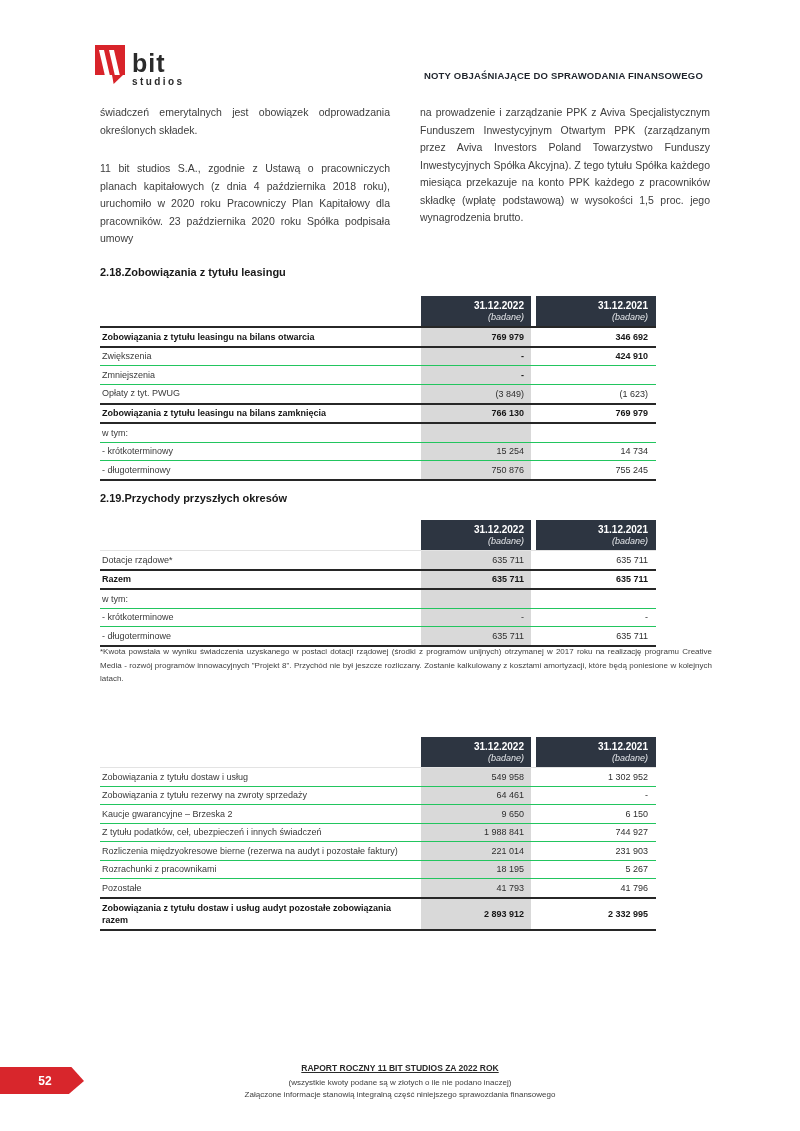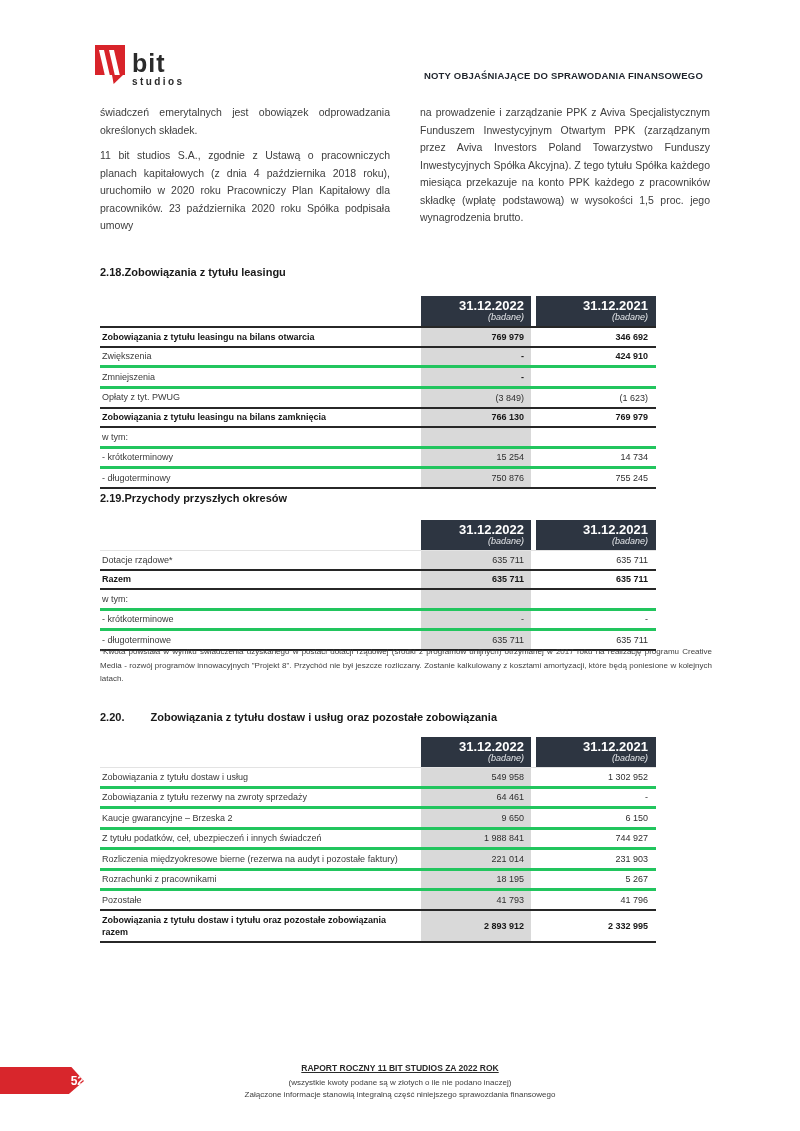--- a/index.html
+++ b/index.html
@@ -19,62 +19,62 @@
   .logo-text { margin-left:5px; padding-top:9px; }
   .logo-bit { font-size:25px; font-weight:800; color:#2b2b2b; line-height:23px; letter-spacing:1px; }
   .logo-studios { font-size:10px; font-weight:700; letter-spacing:2.4px; color:#2b2b2b; margin-top:1px; }
   .hdr-title { position:absolute; top:70px; right:97px; font-size:9.5px; font-weight:700;
                letter-spacing:0.2px; color:#1f242c; }
 
   
   .intro { position:absolute; top:104px; left:100px; width:610px; display:flex; }
   .icol { width:290px; text-align:justify; font-size:10.5px; line-height:17.5px; color:#3d3d3d; }
   .icol-left { margin-right:30px; }
-  .icol p + p { margin-top:8px; }
+  .icol p + p { margin-top:21px; }
 
   
   .sec-h { position:absolute; left:100px; font-size:11px; font-weight:700; color:#191919; }
   .sec-h.wide .sec-title { margin-left:26px; }
   .sec-h .sec-title { margin-left:0; }
 
   
   .tbl { position:absolute; left:100px; width:556px; }
   .thead { display:flex; height:30px; }
   .th-label { width:321px; }
   .th { background:#2d3541; color:#ffffff; text-align:right; padding:3px 7px 0 0; }
   .th.v1 { width:110px; }
   .th-gap { width:5px; background:#ffffff; }
   .th.v2 { width:120px; padding-right:8px; }
-  .th-date { font-size:13px; font-weight:700; line-height:13px;margin-left:37px; }
+  .th-date { font-size:10px; font-weight:700; line-height:13px;margin-left:37px; }
   .th-sub { font-size:9px; font-style:italic; line-height:11px; color:#e6e8eb; }
 
   .r { display:flex; align-items:stretch; min-height:18px; }
   .c-label { width:321px; font-size:9px; color:#3a3a3a; line-height:12.5px; padding:2.5px 8px 2.5px 2px;
              display:flex; align-items:center; }
   .c-v1 { width:110px; background:#d9d9d9; font-size:9px; color:#2e2e2e; padding-right:7px;
           display:flex; align-items:center; justify-content:flex-end; }
   .c-gap { width:5px; }
   .c-v2 { width:120px; font-size:9px; color:#2e2e2e; padding-right:8px;
           display:flex; align-items:center; justify-content:flex-end; }
 
-  .r.sep   { border-bottom:3px solid #22c55e;text-align:center; }
+  .r.sep   { border-bottom:1px solid #22c55e;text-align:center; }
   .r.topsep{ border-top:1px solid #e3e3e3; }
   .r.total { border-top:2px solid #272727; border-bottom:2px solid #272727; }
   .r.total .c-label, .r.total .c-v1, .r.total .c-v2 { font-weight:700; color:#161616; }
   .r.end   { border-bottom:2px solid #272727; }
   .r.vb .c-v1, .r.vb .c-v2 { font-weight:700; color:#161616; }
 
   
   .footnote { position:absolute; top:645px; left:100px; width:612px; font-size:8px;
               line-height:13.5px; text-align:justify; color:#3f3f3f; }
 
   
   .page-badge { position:absolute; left:0; top:1067px; width:84px; height:27px; background:#d8262c;
                 clip-path:polygon(0 0,85% 0,100% 52%,82% 100%,0 100%);
-                display:flex; align-items:center; justify-content:flex-end; padding-left:6px;
+                display:flex; align-items:center; justify-content:center; padding-left:6px;
                 color:#ffffff; font-size:12px; font-weight:700; }
   .footer-text { position:absolute; top:1062px; left:0; width:800px; text-align:center; }
   .f1 { font-size:8.5px; font-weight:700; color:#2a2a2a; line-height:13px;text-decoration:underline; }
   .f2 { font-size:8px; color:#3d3d3d; line-height:11.5px; margin-top:2px; }
   .f3 { font-size:8px; color:#3d3d3d; line-height:11.5px; }
 </style>
 </head>
 <body>
 
 <div class="page">
@@ -217,23 +217,20 @@
           <div class="c-label">- długoterminowe</div>
           <div class="c-v1">635 711</div>
           <div class="c-gap"></div>
           <div class="c-v2">635 711</div>
         </div>
       </div>
   </div>
 
   <div class="footnote">*Kwota powstała w wyniku świadczenia uzyskanego w postaci dotacji rządowej (środki z programów unijnych) otrzymanej w 2017 roku na realizację programu Creative Media - rozwój programów innowacyjnych "Projekt 8". Przychód nie był jeszcze rozliczany. Zostanie kalkulowany z kosztami amortyzacji, które będą poniesione w kolejnych latach.</div>
 
-  <div class="sec-h wide" style="top:711px;">
-    <span>2.20.</span><span class="sec-title">Zobowiązania z tytułu dostaw i usług oraz pozostałe zobowiązania</span>
-  </div>
   <div class="tbl" style="top:737px;">
     <div class="thead">
       <div class="th-label"></div>
       <div class="th v1">
         <div class="th-date">31.12.2022</div>
         <div class="th-sub">(badane)</div>
       </div>
       <div class="th-gap"></div>
       <div class="th v2">
         <div class="th-date">31.12.2021</div>
@@ -277,21 +274,21 @@
           <div class="c-gap"></div>
           <div class="c-v2">5 267</div>
         </div>
         <div class="r ">
           <div class="c-label">Pozostałe</div>
           <div class="c-v1">41 793</div>
           <div class="c-gap"></div>
           <div class="c-v2">41 796</div>
         </div>
         <div class="r total">
-          <div class="c-label">Zobowiązania z tytułu dostaw i tytułu oraz pozostałe zobowiązania razem</div>
+          <div class="c-label">Zobowiązania z tytułu dostaw i usług audyt pozostałe zobowiązania razem</div>
           <div class="c-v1">2 893 912</div>
           <div class="c-gap"></div>
           <div class="c-v2">2 332 995</div>
         </div>
       </div>
   </div>
 
   <div class="page-badge">
     <span>52</span>
   </div>

